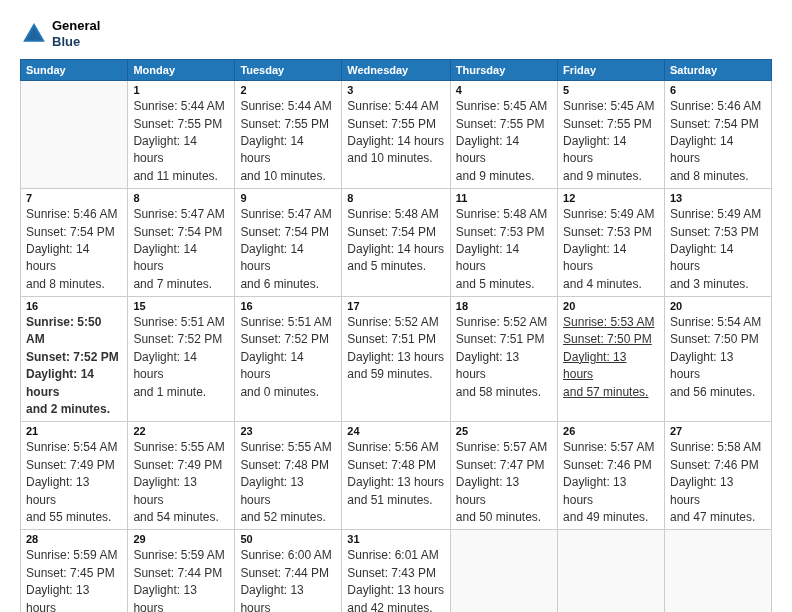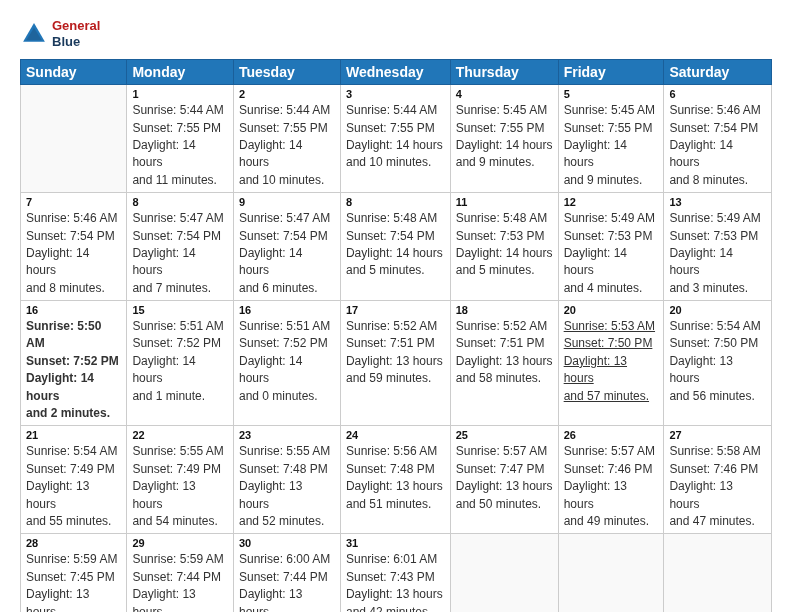--- a/index.html
+++ b/index.html
@@ -26,21 +26,21 @@
       align-items: center;
       gap: 4px;
     }
     .logo-text {
       font-size: 13px;
       font-weight: bold;
       color: #1a3a5c;
       line-height: 1.2;
     }
     .logo-text span {
-      color: #b91c1c;
+      color: #000000;
     }
     .logo-icon {
       width: 28px;
       height: 28px;
     }
     .title-block {
       text-align: right;
     }
     .main-title {
       font-size: 32px;
@@ -54,21 +54,21 @@
       font-weight: normal;
     }
     .calendar {
       width: 100%;
       border-collapse: collapse;
       font-size: 8px;
     }
     .calendar thead tr th {
       background: #2176b8;
       color: #fff;
-      font-size: 14px;
+      font-size: 11px;
       font-weight: bold;
       padding: 4px 5px;
       text-align: left;
       border: 1px solid #1a5f9a;
     }
     .calendar tbody tr td {
       border: 1px solid #ccc;
       vertical-align: top;
       padding: 3px 5px;
       width: 113px;
@@ -334,21 +334,21 @@
 and 46 minutes.</div>
           </td>
           <td>
             <div class="day-number">29</div>
             <div class="day-info" style="white-space: pre-line;">Sunrise: 5:59 AM
 Sunset: 7:44 PM
 Daylight: 13 hours
 and 45 minutes.</div>
           </td>
           <td>
-            <div class="day-number">30</div>
+            <div class="day-number">50</div>
             <div class="day-info" style="white-space: pre-line;">Sunrise: 6:00 AM
 Sunset: 7:44 PM
 Daylight: 13 hours
 and 43 minutes.</div>
           </td>
           <td>
             <div class="day-number">31</div>
             <div class="day-info" style="white-space: pre-line;">Sunrise: 6:01 AM
 Sunset: 7:43 PM
 Daylight: 13 hours

